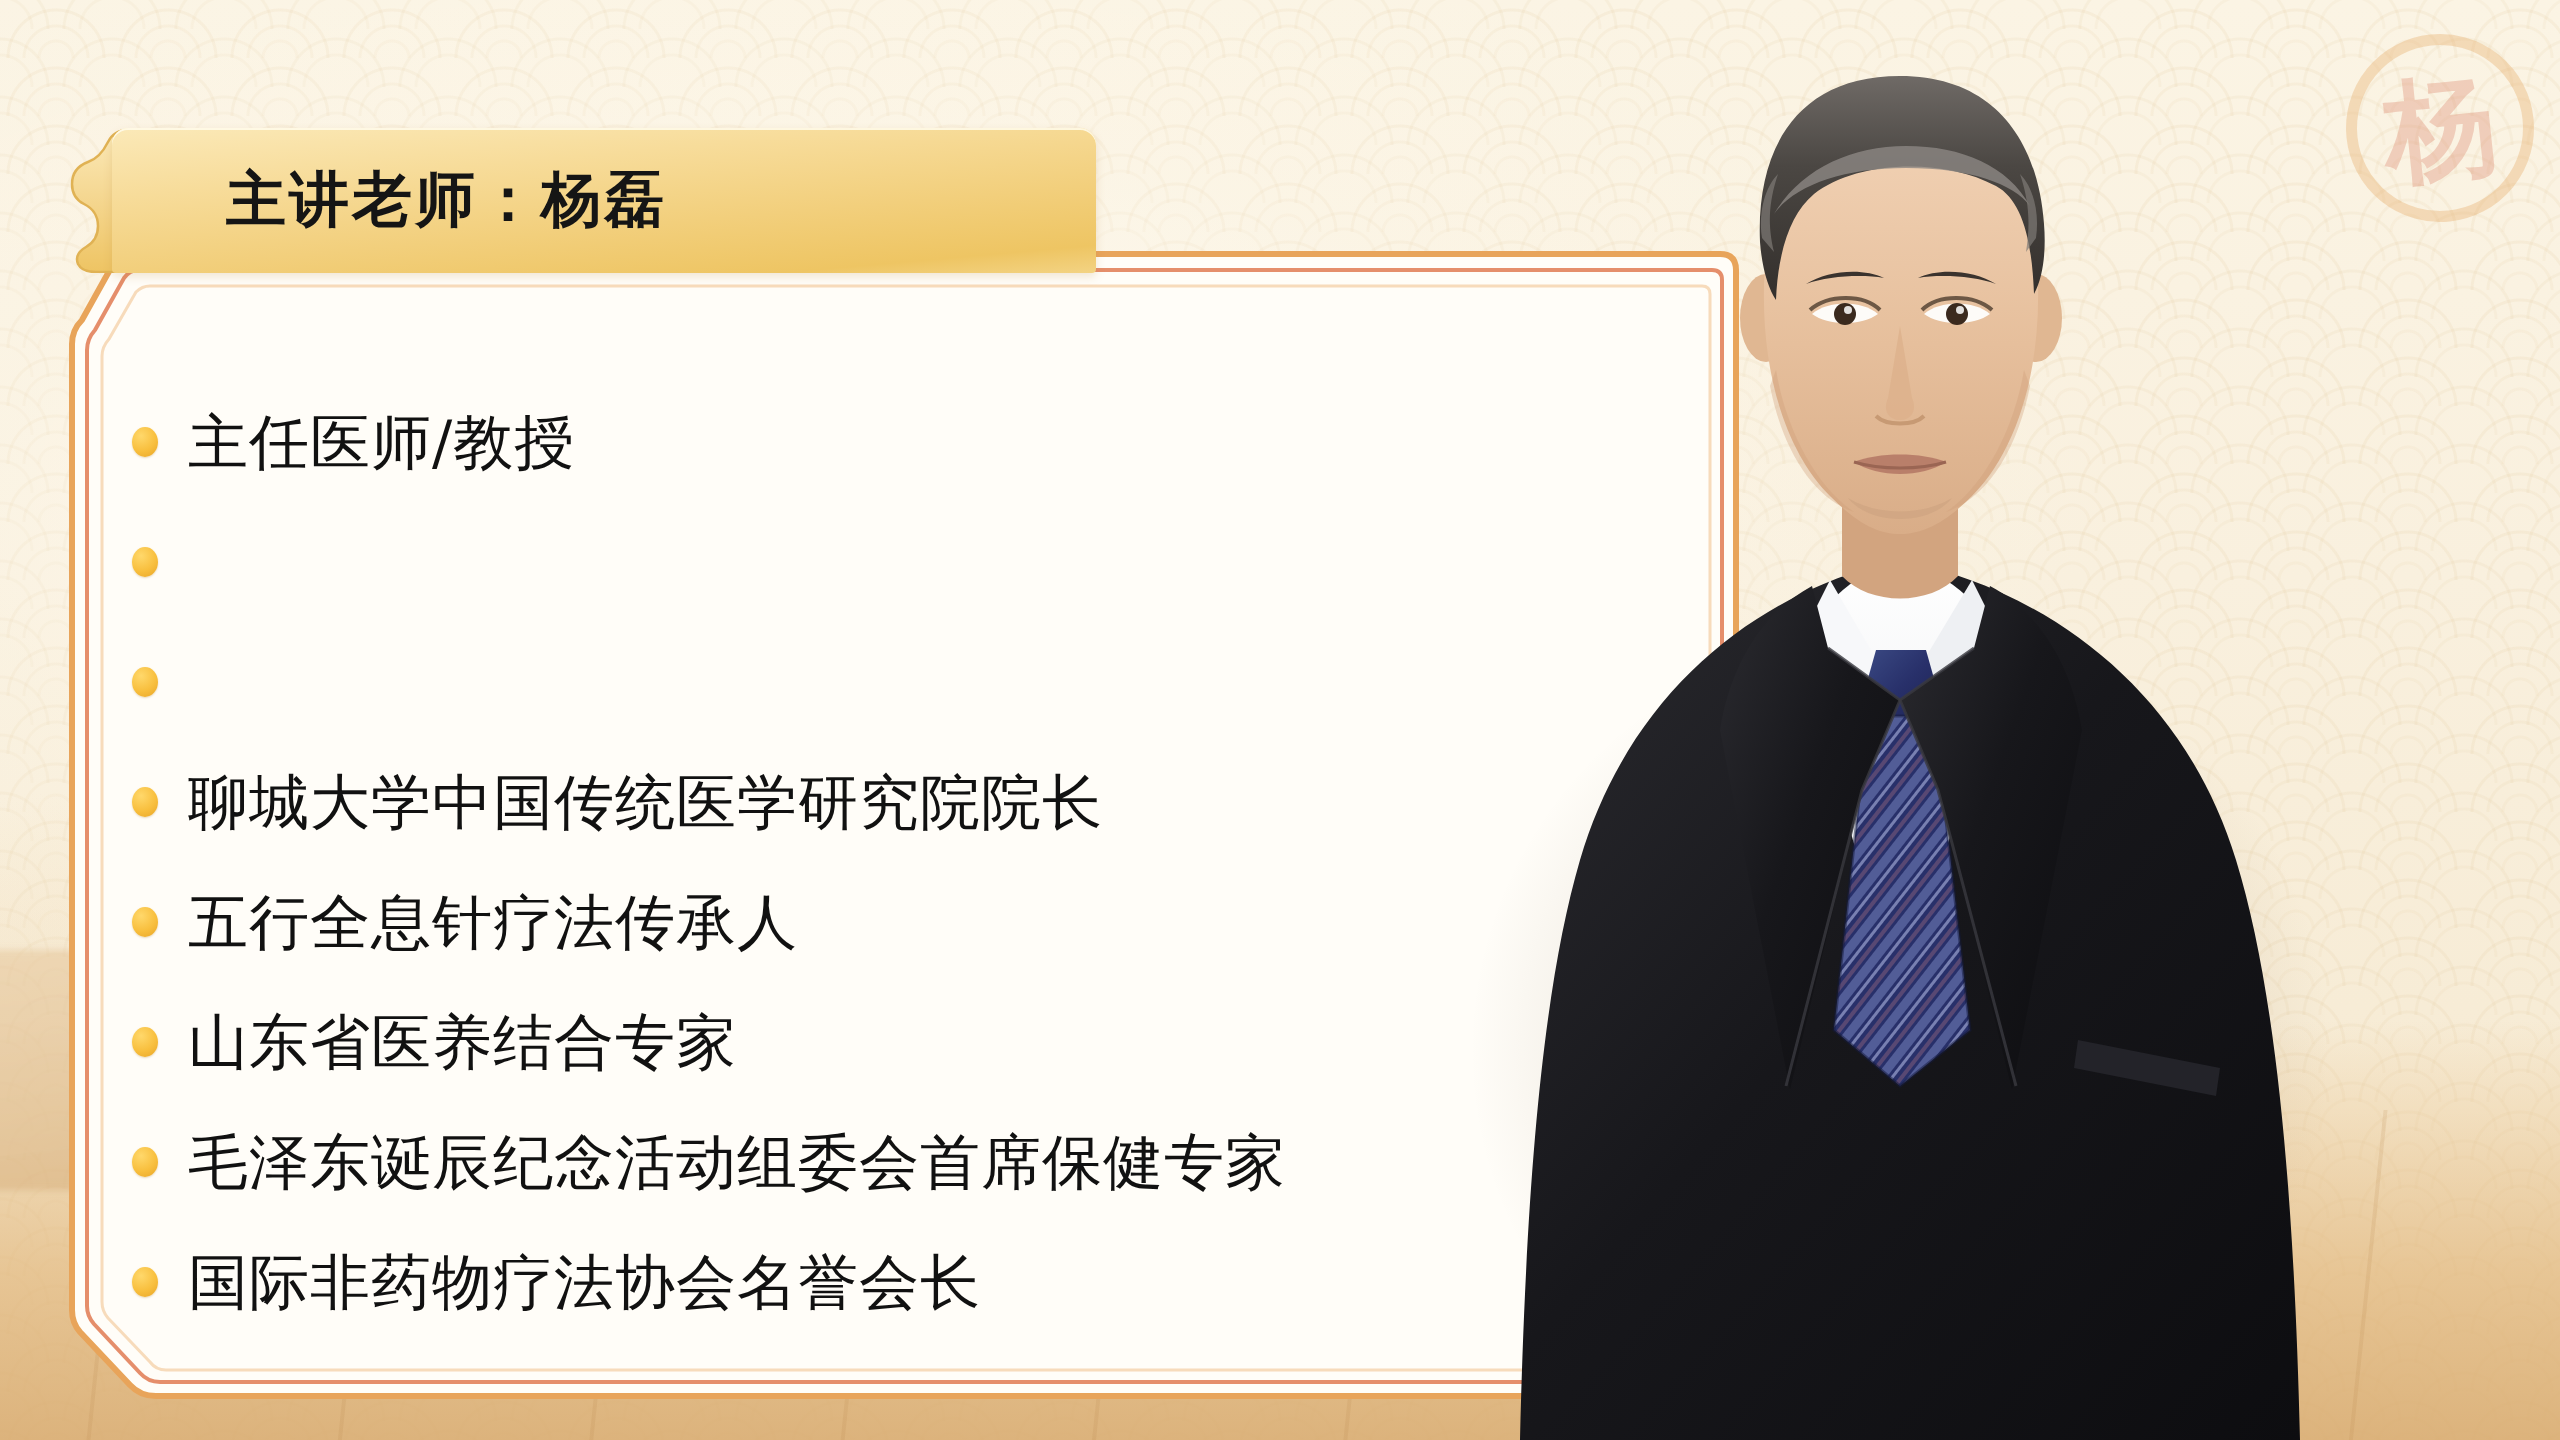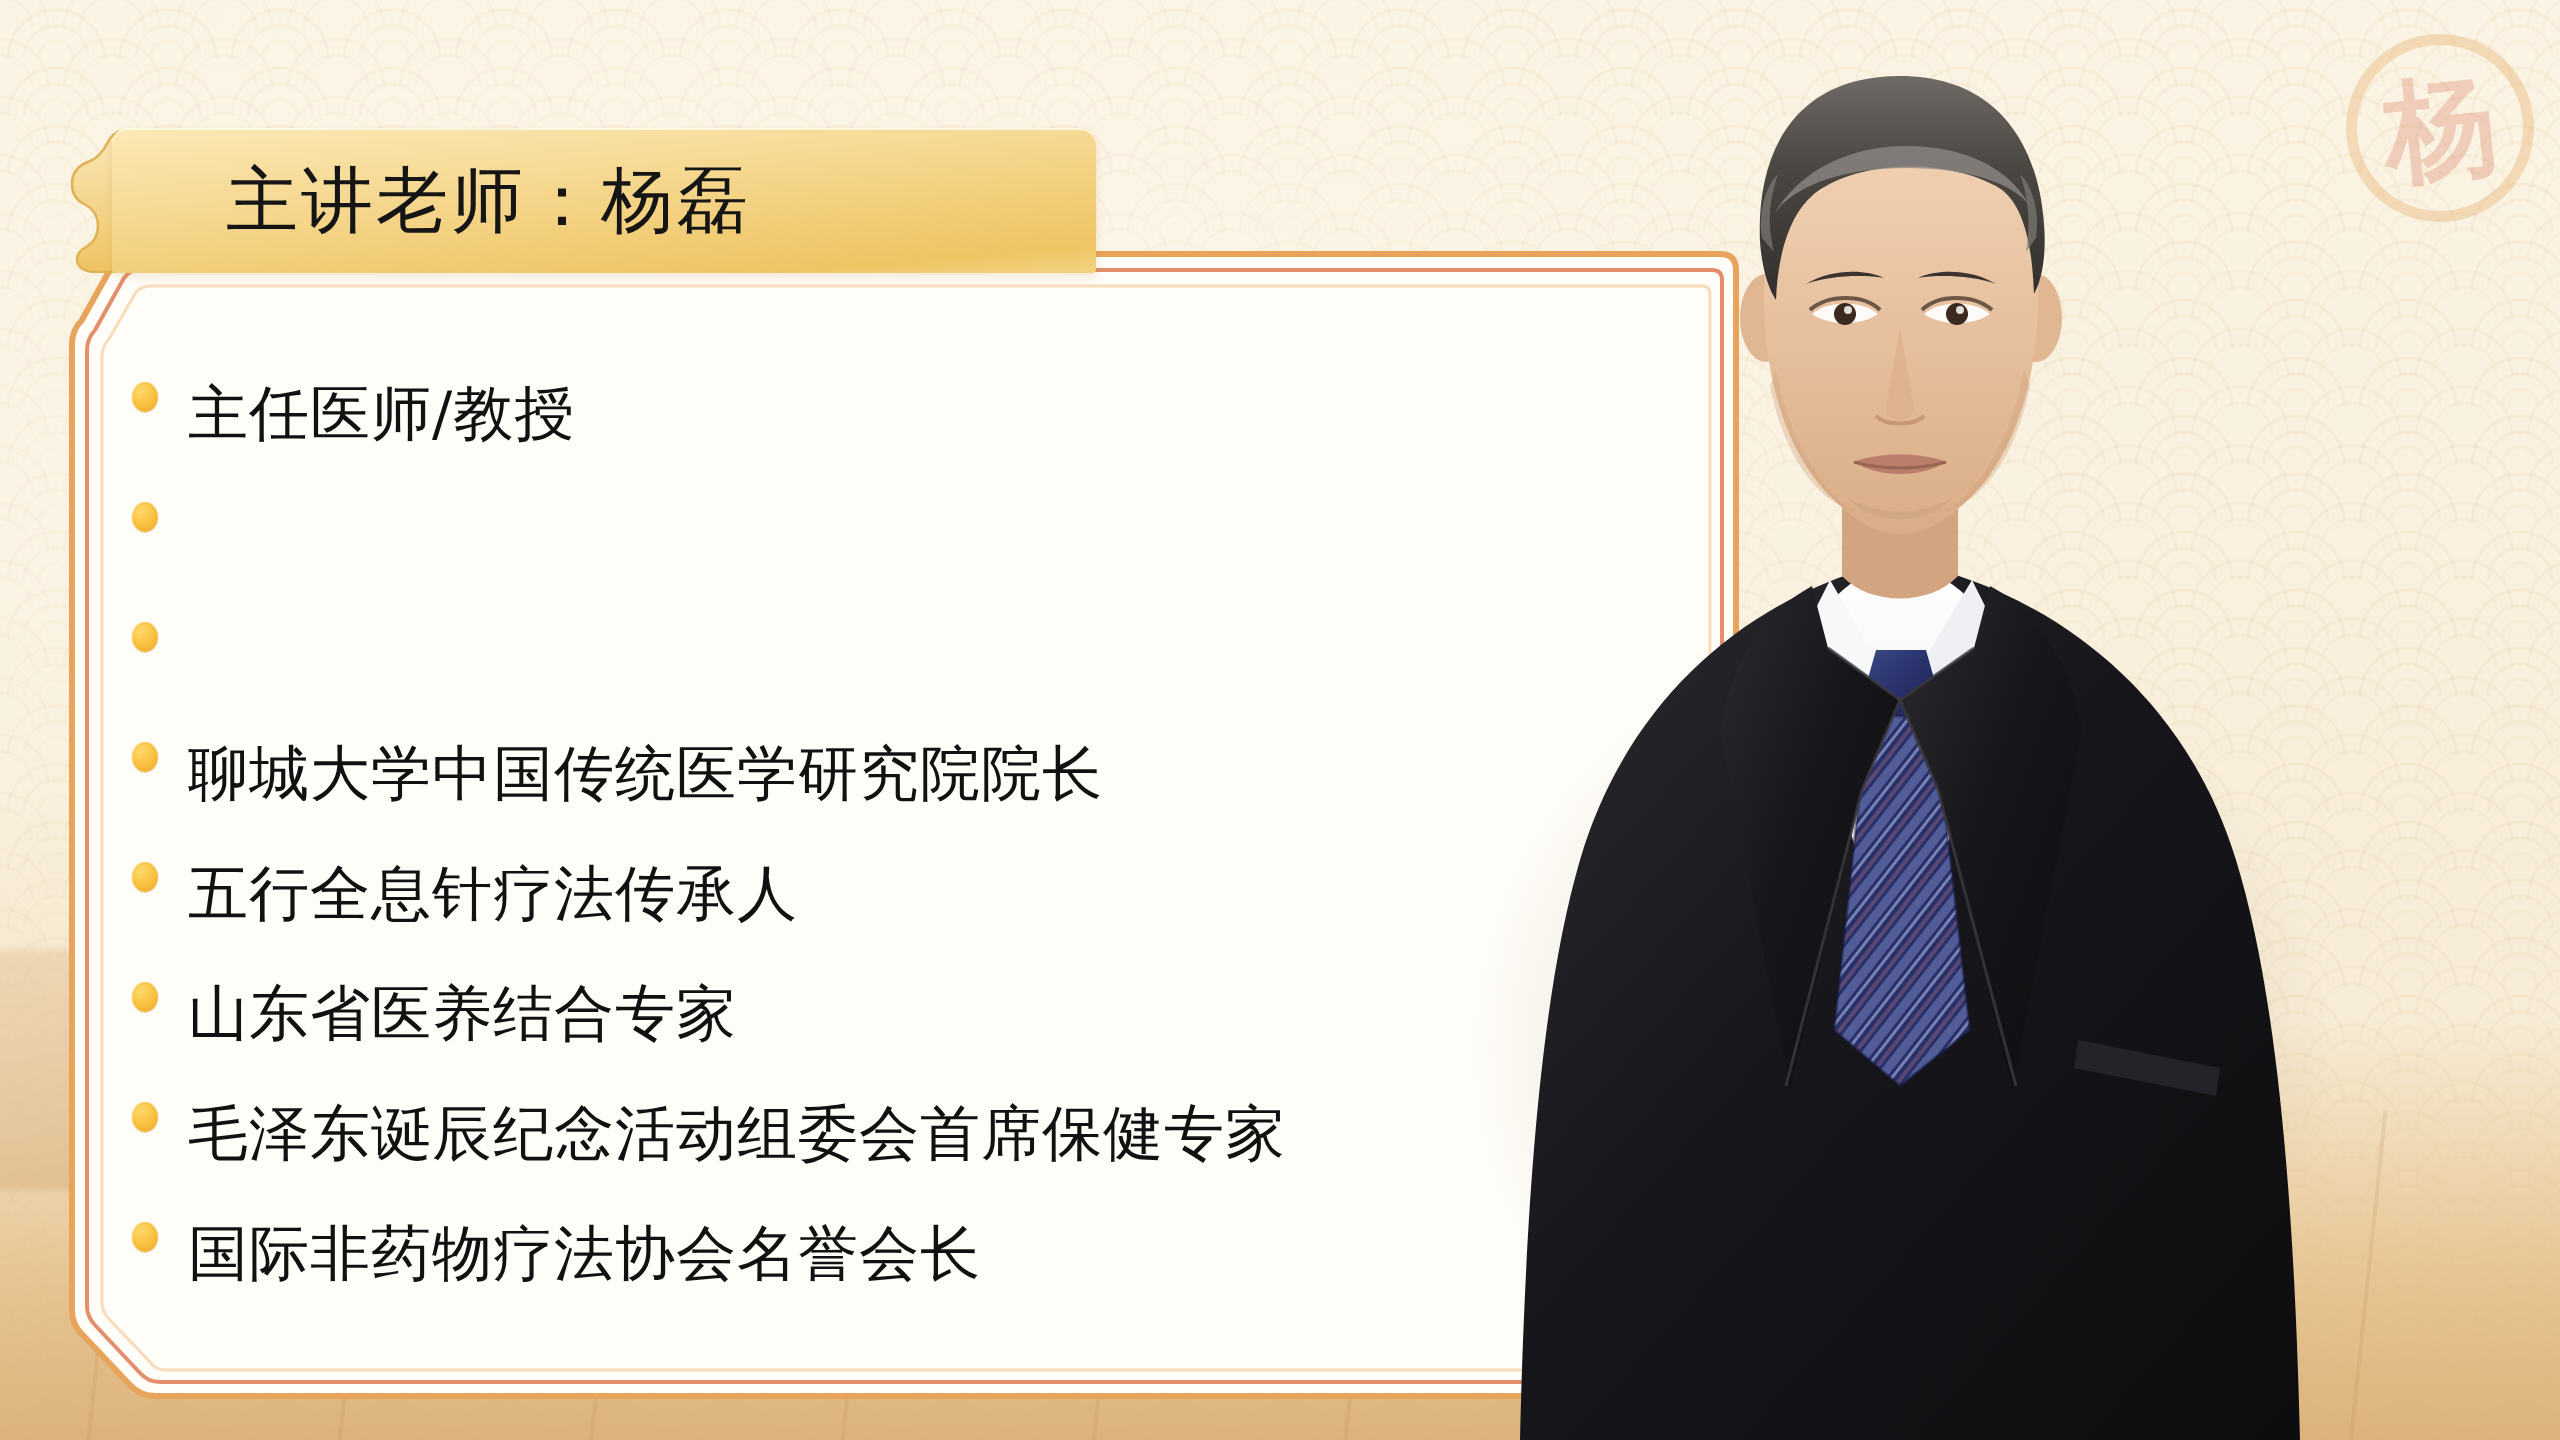--- a/index.html
+++ b/index.html
@@ -143,22 +143,22 @@
     left: 0; top: 0;
     width: 110px; height: 145px;
   }
   .banner-cap svg { display: block; }
   .banner-title {
     position: absolute;
     left: 160px; top: 0;
     height: 145px;
     display: flex; align-items: center;
     font-family: "DejaVu Sans", "Liberation Sans", sans-serif;
-    font-weight: 400;
-    font-size: 72px;
+    font-weight: 700;
+    font-size: 60px;
     letter-spacing: 3px;
     color: #151515;
     white-space: nowrap;
   }
 
   
   .card {
     position: absolute;
     left: 60px;
     top: 240px;
@@ -174,21 +174,21 @@
     left: 72px;
     top: 142px;
     right: 40px;
     bottom: 46px;
     z-index: 6;
   }
 
   .bullet-list { list-style: none; }
   .bullet-item {
     display: flex;
-    align-items: flex-start;
+    align-items: center;
     height: 120px;
   }
   .bullet-dot {
     flex: 0 0 auto;
     width: 26px; height: 30px;
     border-radius: 50%;
     margin-right: 30px;
     background: radial-gradient(circle at 35% 30%, #ffd86b 0%, #f8bf3e 55%, #e8a527 100%);
     box-shadow: 0 1px 2px rgba(160,110,20,.25);
   }

